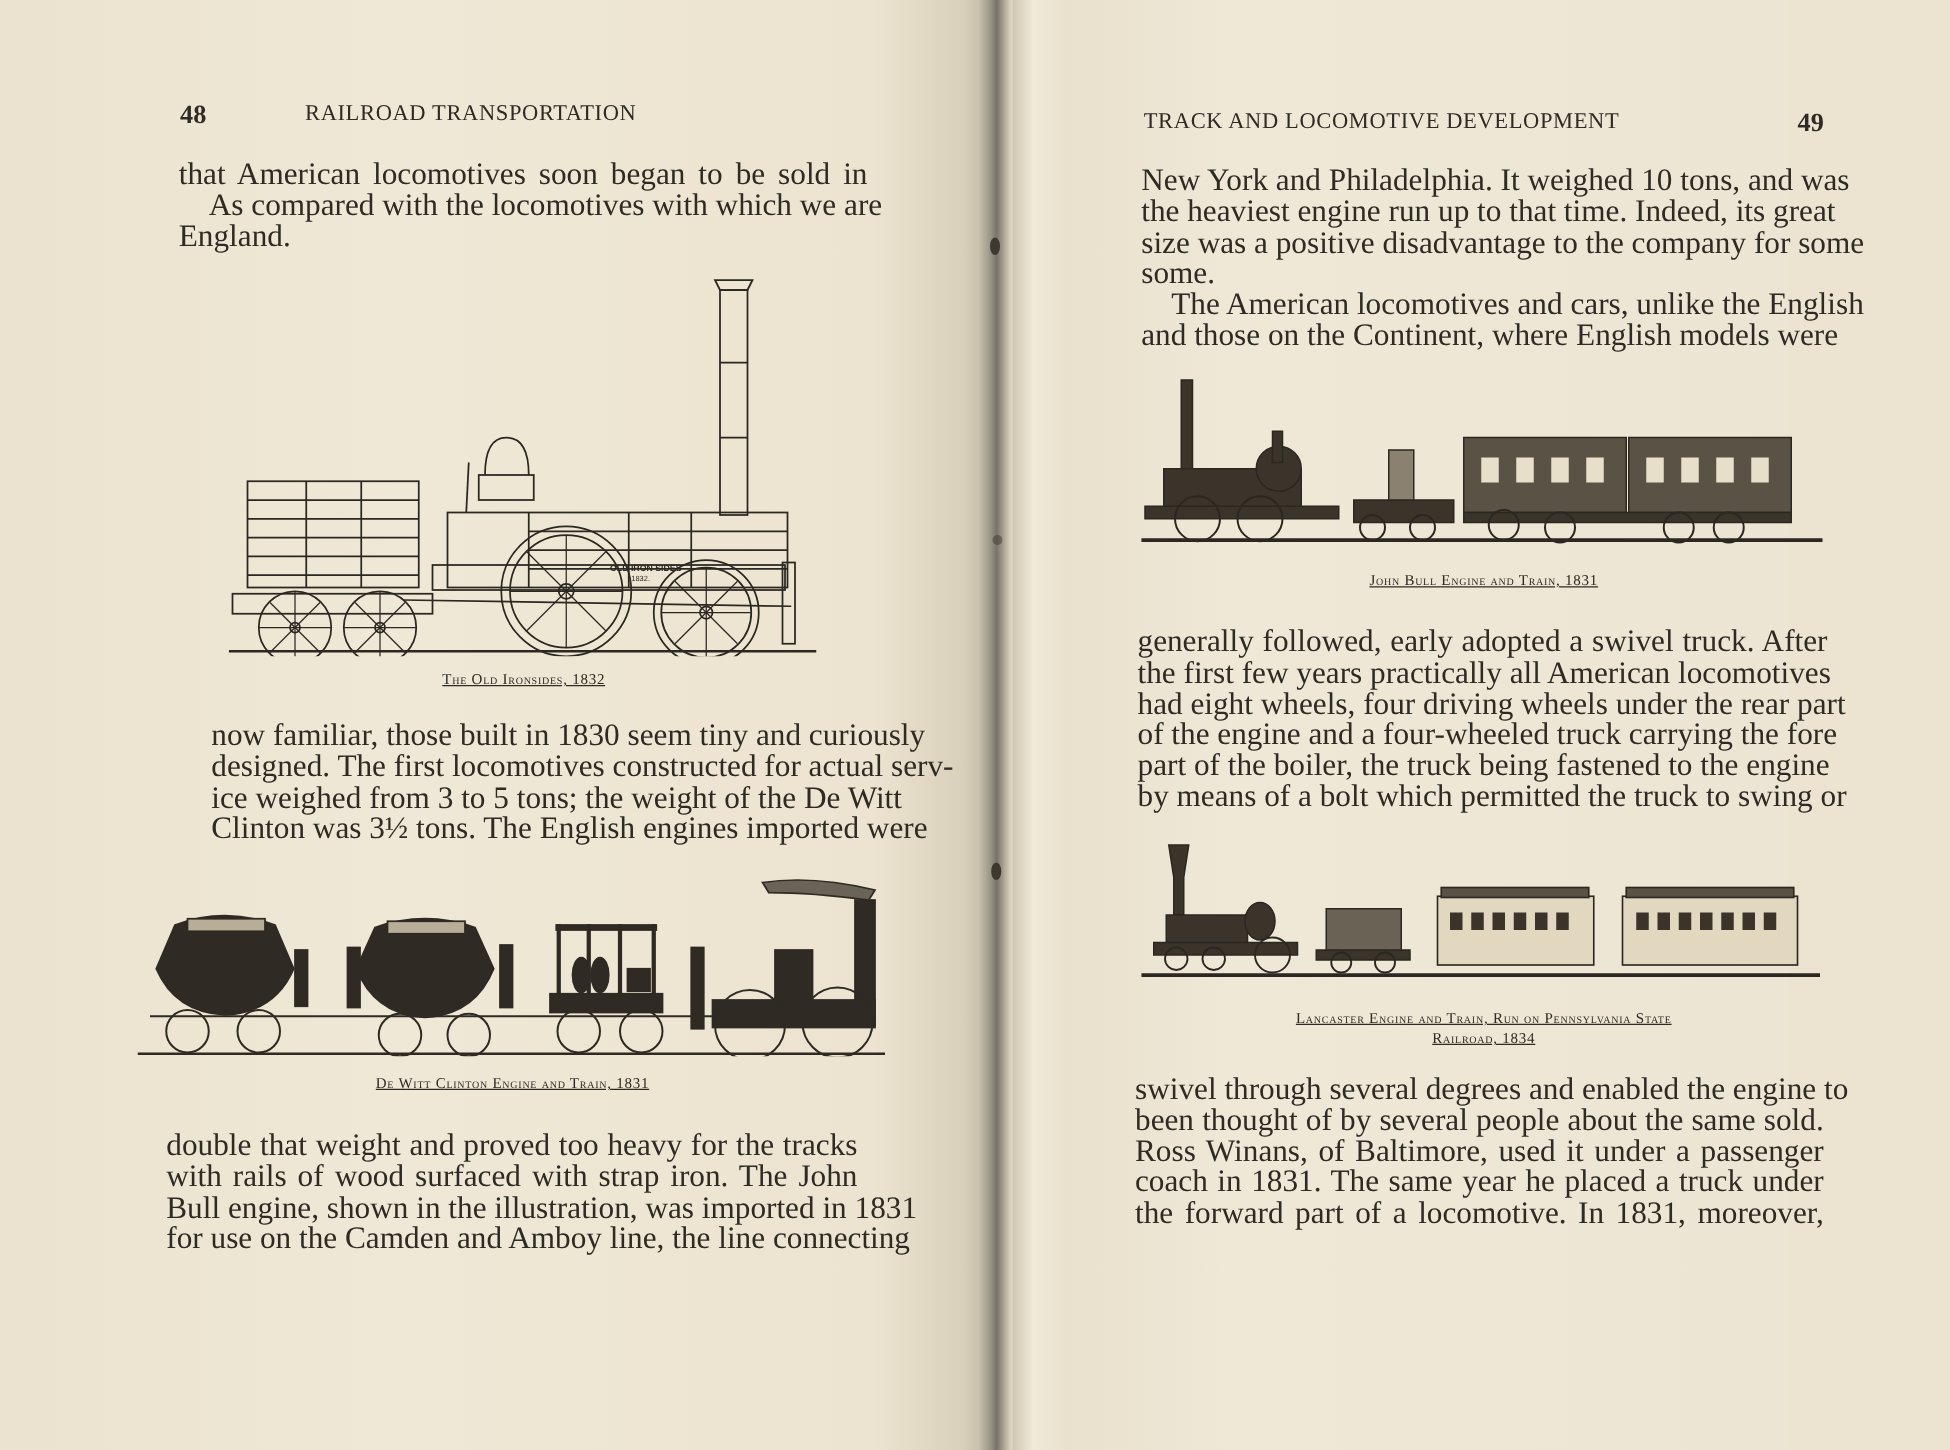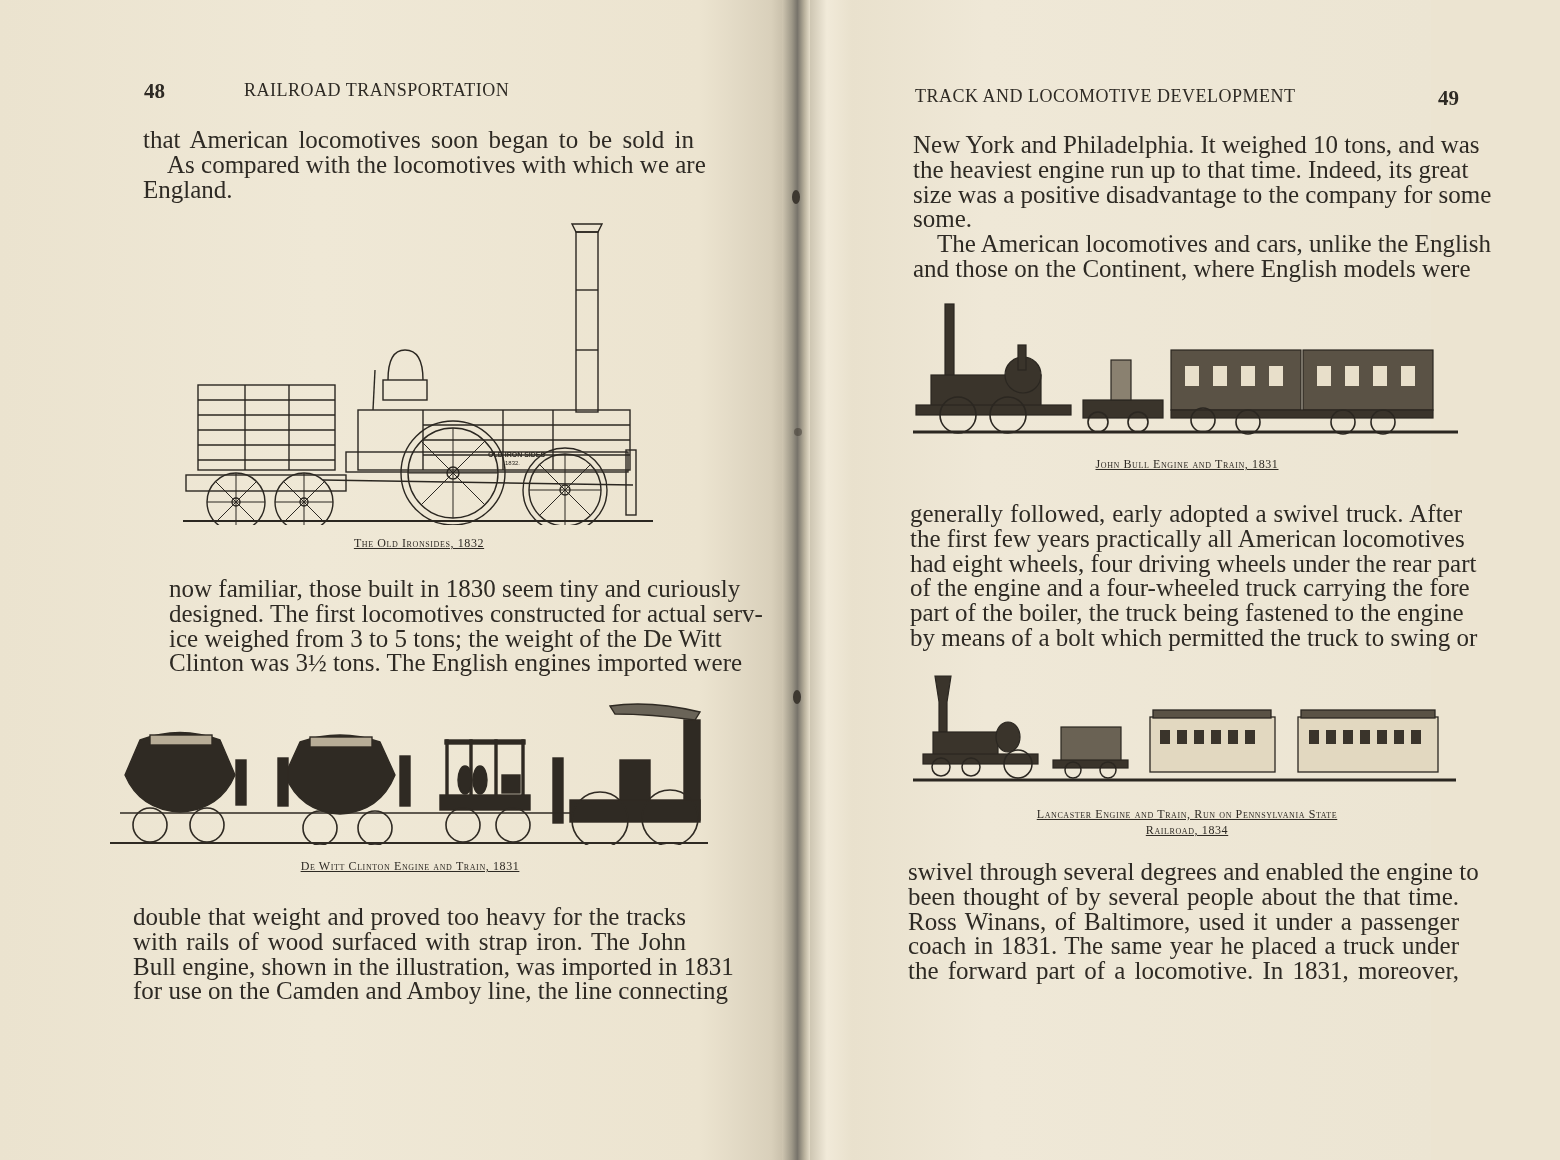--- a/index.html
+++ b/index.html
@@ -295,21 +295,21 @@
         </g>
       </svg>
     </div>
     <div class="caption" style="left:118px;top:806px;width:548px;line-height:16px;">
       <div>Lancaster Engine and Train, Run on Pennsylvania State</div>
       <div>Railroad, 1834</div>
     </div>
 
     <div class="text-block" style="left:113px;top:860px;width:551px;">
       <span class="line">swivel through several degrees and enabled the engine to</span>
-      <span class="line">been thought of by several people about the that time.</span>
+      <span class="line">been thought of by several people about the same sold.</span>
       <span class="line">Ross Winans, of Baltimore, used it under a passenger</span>
       <span class="line">coach in 1831.  The same year he placed a truck under</span>
       <span class="line">the forward part of a locomotive.  In 1831, moreover,</span>
     </div>
   </div>
 
   <div class="gutter"></div>
   <div class="stitch" style="left:792px;top:190px;"></div>
   <div class="stitch" style="left:794px;top:428px;height:8px;opacity:0.5;"></div>
   <div class="stitch" style="left:793px;top:690px;"></div>

